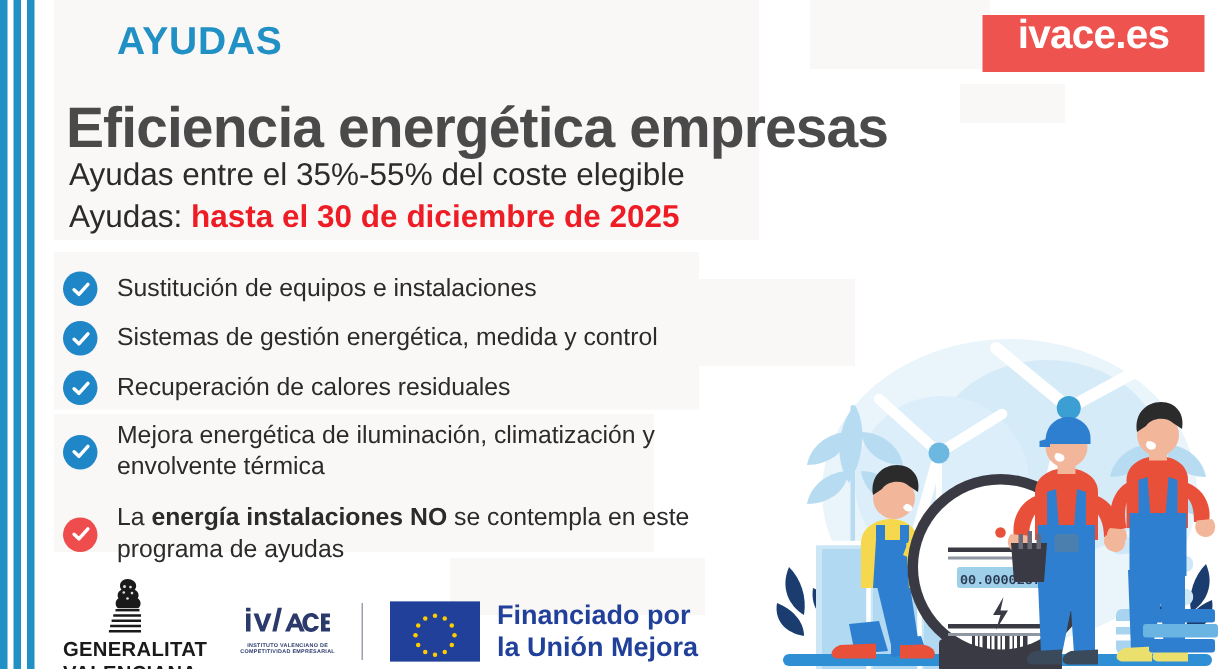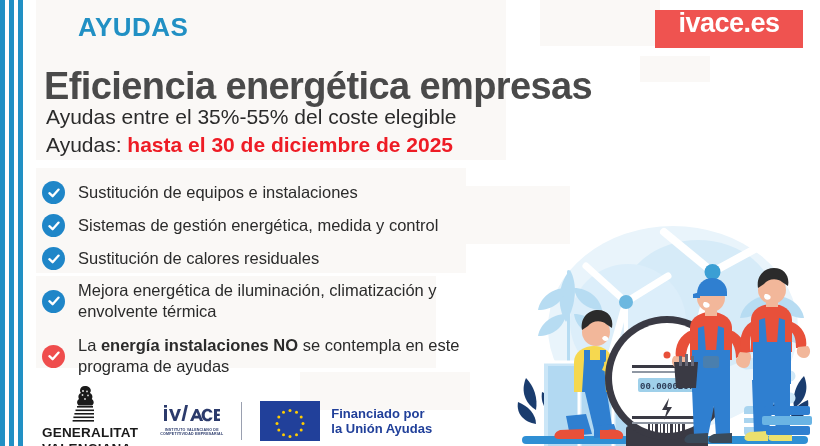--- a/index.html
+++ b/index.html
@@ -75,21 +75,21 @@
   .footer{position:absolute;left:42px;top:385px;display:flex;align-items:center;}
   .gv{display:flex;align-items:center;flex-direction:column;}
   .gv-shield{width:30px;height:40px;margin-right:8px;}
   .gv-text{font-size:13.5px;font-weight:bold;color:#1a1a1a;line-height:1.18;letter-spacing:0.2px;}
   .ivace-logo{margin-left:22px;text-align:center;}
   .ivace-logo .mark{font-size:18px;font-weight:bold;color:#2b3a6b;letter-spacing:0.5px;line-height:1;}
   .ivace-logo .tiny{font-size:3.6px;color:#2b3a6b;line-height:1.35;margin-top:3px;letter-spacing:0.2px;font-weight:bold;}
   .divider{width:1px;height:38px;background:#9aa0b0;margin:0 18px;}
   .eu{display:flex;align-items:center;}
   .eu-flag{width:60px;height:40px;background:#21409a;position:relative;}
-  .eu-text{margin-left:11px;font-size:13px;font-weight:bold;color:#21409a;line-height:1.18;}
+  .eu-text{margin-left:11px;font-size:18px;font-weight:bold;color:#21409a;line-height:1.18;}
 
   
   .illus{position:absolute;left:508px;top:210px;width:312px;height:236px;}
   .illus svg{display:block;}
 </style>
 </head>
 <body>
 
 <div id="poster">
 
@@ -135,21 +135,21 @@
       </span>
       <span class="txt">Sistemas de gestión energética, medida y control</span>
     </div>
 
     <div class="item">
       <span class="chk blue">
         <svg width="14" height="14" viewBox="0 0 14 14">
             <path d="M2.4 7.2 L5.6 10.2 L11.6 3.6" stroke="#ffffff" stroke-width="2.3" fill="none" stroke-linecap="round" stroke-linejoin="round"></path>
           </svg>
       </span>
-      <span class="txt">Sustitución de calores residuales</span>
+      <span class="txt">Recuperación de calores residuales</span>
     </div>
 
     <div class="item">
       <span class="chk blue">
         <svg width="14" height="14" viewBox="0 0 14 14">
             <path d="M2.4 7.2 L5.6 10.2 L11.6 3.6" stroke="#ffffff" stroke-width="2.3" fill="none" stroke-linecap="round" stroke-linejoin="round"></path>
           </svg>
       </span>
       <span class="txt">Mejora energética de iluminación, climatización y envolvente térmica</span>
     </div>
@@ -229,21 +229,21 @@
             <circle cx="23.5" cy="33.7" r="1.5"></circle>
             <circle cx="18.8" cy="29" r="1.5"></circle>
             <circle cx="17" cy="22.5" r="1.5"></circle>
             <circle cx="18.8" cy="16" r="1.5"></circle>
             <circle cx="23.5" cy="11.3" r="1.5"></circle>
           </g>
         </svg>
       </div>
       <div class="eu-text">
         <div>Financiado por</div>
-        <div>la Unión Ayudas</div>
+        <div>la Unión Mejora</div>
       </div>
     </div>
 
   </div>
 
   <div class="illus">
     <svg width="312" height="236" viewBox="0 0 312 236">
       <defs>
         <clipPath id="gclip">
             <rect x="0" y="0" width="312" height="236"></rect>

